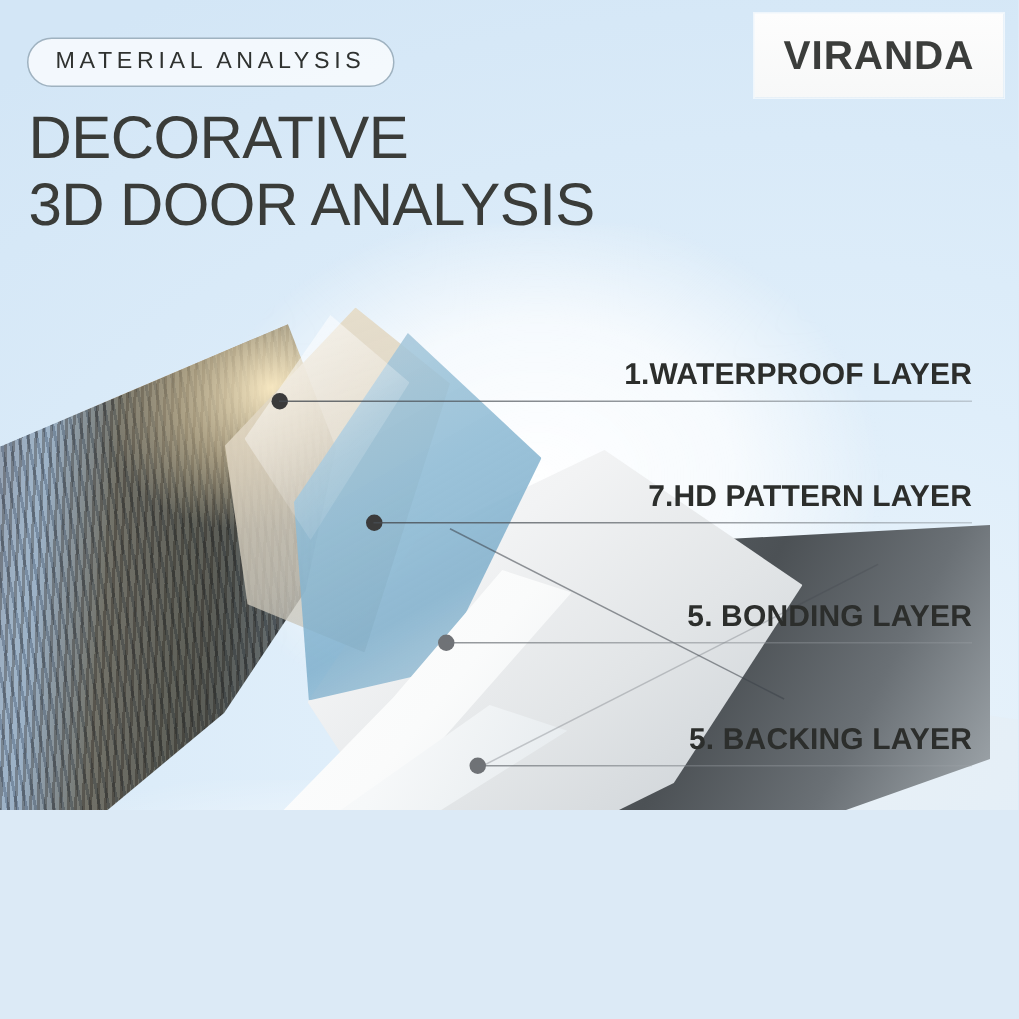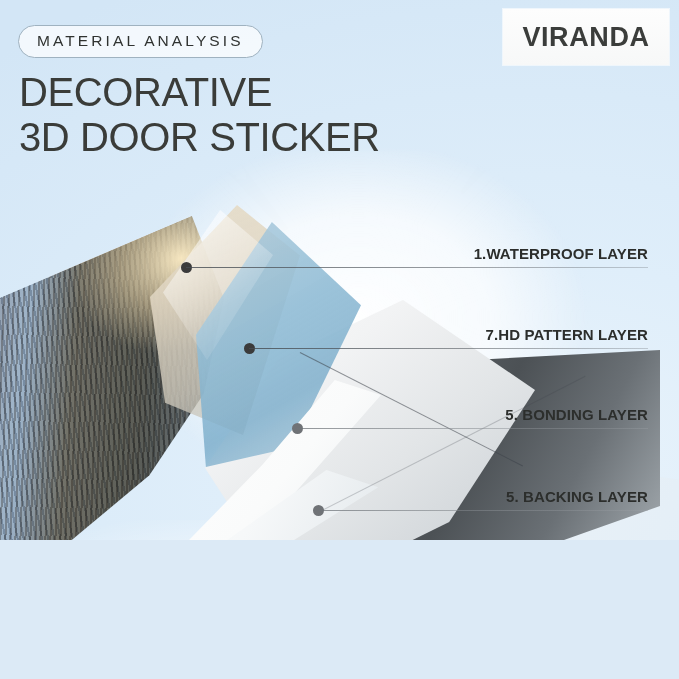--- a/index.html
+++ b/index.html
@@ -55,21 +55,21 @@
   }
   .logo-text{
     font-size:27px;font-weight:bold;color:#3b3d3b;letter-spacing:.6px;
   }
 
   
   .callout{position:absolute;height:0;}
   .callout .lbl{
     position:absolute;right:0;bottom:6px;
     white-space:nowrap;
-    font-size:15px;font-weight:bold;color:#2c2e2c;
+    font-size:20px;font-weight:bold;color:#2c2e2c;
     letter-spacing:.1px;
   }
   .callout .rule{
     position:absolute;left:0;right:0;bottom:0;height:1px;
     background:linear-gradient(90deg,rgba(70,76,82,.82) 0%,rgba(90,96,102,.62) 55%,rgba(120,126,132,.35) 100%);
   }
   .callout .dot{
     position:absolute;left:-5px;bottom:-5px;
     width:11px;height:11px;border-radius:50%;
     background:#3b3b3b;
@@ -215,21 +215,21 @@
     <div id="edge3" class="edge"></div>
 
     <div class="hairline" style="left:300px;top:352px;width:250px;height:1px;transform:rotate(27deg);"></div>
     <div class="hairline" style="left:318px;top:512px;width:300px;height:1px;transform:rotate(-27deg);opacity:.45;"></div>
   </div>
 
   <div class="badge">MATERIAL ANALYSIS</div>
 
   <div class="headline">
     <span>DECORATIVE</span>
-    <span>3D DOOR STICKER</span>
+    <span>3D DOOR ANALYSIS</span>
   </div>
 
   <div class="logo-box">
     <span class="logo-text">VIRANDA</span>
   </div>
 
   <div class="callout" id="co0" style="left: 186px; top: 268px; width: 462px;">
     <span class="dot"></span>
     <span class="rule"></span>
     <span class="lbl">1.WATERPROOF LAYER</span>

